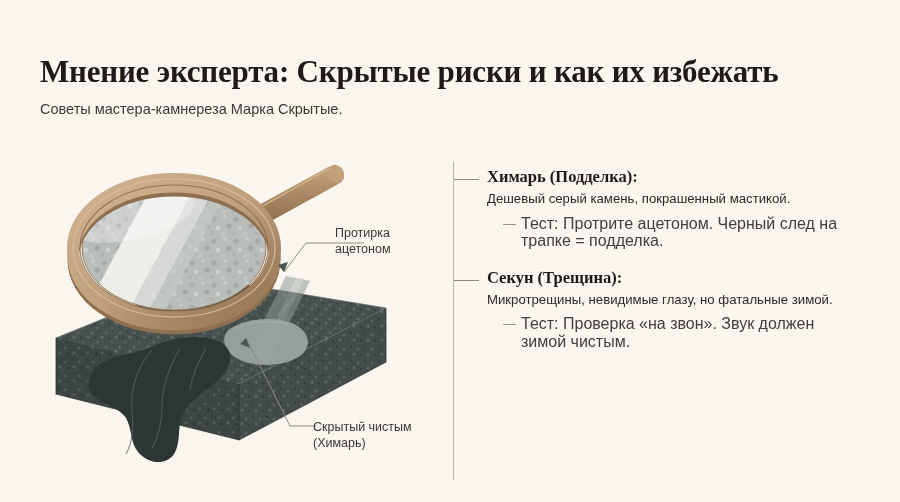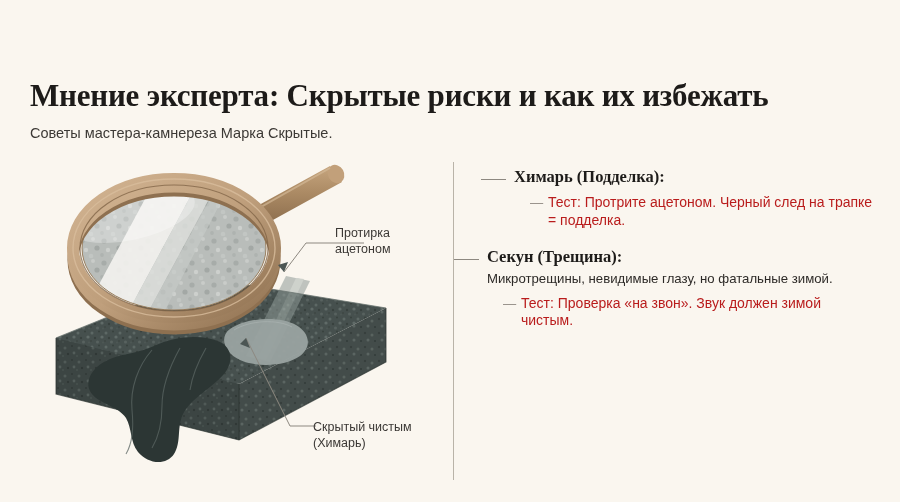--- a/index.html
+++ b/index.html
@@ -7,21 +7,21 @@
   body{
     width:900px;height:502px;overflow:hidden;
     background:#faf6ef;
     font-family:"Liberation Sans", sans-serif;
     color:#262321;
     -webkit-font-smoothing:antialiased;
   }
   .page{position:relative;width:900px;height:502px;background:#faf6ef;}
 
   
-  .header{position:absolute;left:30px;top:54px;width:812px;margin-top:24px;}
+  .header{position:absolute;left:40px;top:54px;width:812px;}
   .title{
     font-family:"Liberation Serif", serif;
     font-weight:700;
     font-size:31px;
     line-height:36px;
     letter-spacing:-0.2px;
     color:#1d1b19;
     margin:0;
     white-space:nowrap;
   }
@@ -55,21 +55,21 @@
   }
   .block{position:relative;padding-left:34px;}
   .tick{
     position:absolute;left:1px;width:25px;height:1px;
     background:#8d8880;
   }
   .b1 .tick{top:13px;}
   .b2 .tick{top:13px;}
   .b3 .tick{top:13px;}
 
-  .b1{margin-top:4px;margin-left:27px;}
+  .b1{margin-top:4px;}
   .b2{margin-top:17px;}
   .b3{margin-top:17px;}
 
   .head{
     font-family:"Liberation Serif", serif;
     font-weight:700;
     font-size:16.5px;
     line-height:21px;
     color:#1d1b19;
     margin:0;
@@ -87,23 +87,23 @@
     max-width:352px;
   }
   .dash{
     flex:0 0 auto;
     width:18px;
     color:#8d8880;
     font-size:13.2px;
     line-height:17.5px;
   }
   .sub-text{
-    font-size:14px;
+    font-size:16px;
     line-height:17.5px;
-    color:#b91c1c;
+    color:#404040;
   }
 </style>
 </head>
 <body>
 
 <div class="page">
 
   <div class="header">
     <h1 class="title">Мнение эксперта: Скрытые риски и как их избежать</h1>
     <p class="subtitle">Советы мастера-камнереза Марка Скрытые.</p>
@@ -244,20 +244,21 @@
 ацетоном</div>
   <div class="anno anno-2">Скрытый чистым
 (Химарь)</div>
 
   <div class="col">
     <div class="rail"></div>
 
     <div class="block b1">
       <span class="tick"></span>
       <p class="head">Химарь (Подделка):</p>
+      <p class="body">Дешевый серый камень, покрашенный мастикой.</p>
       <div class="sub">
         <span class="dash">—</span>
         <span class="sub-text">Тест: Протрите ацетоном. Черный след на трапке = подделка.</span>
       </div>
     </div>
 
     <div class="block b2">
       <span class="tick"></span>
       <p class="head">Секун (Трещина):</p>
       <p class="body">Микротрещины, невидимые глазу, но фатальные зимой.</p>

